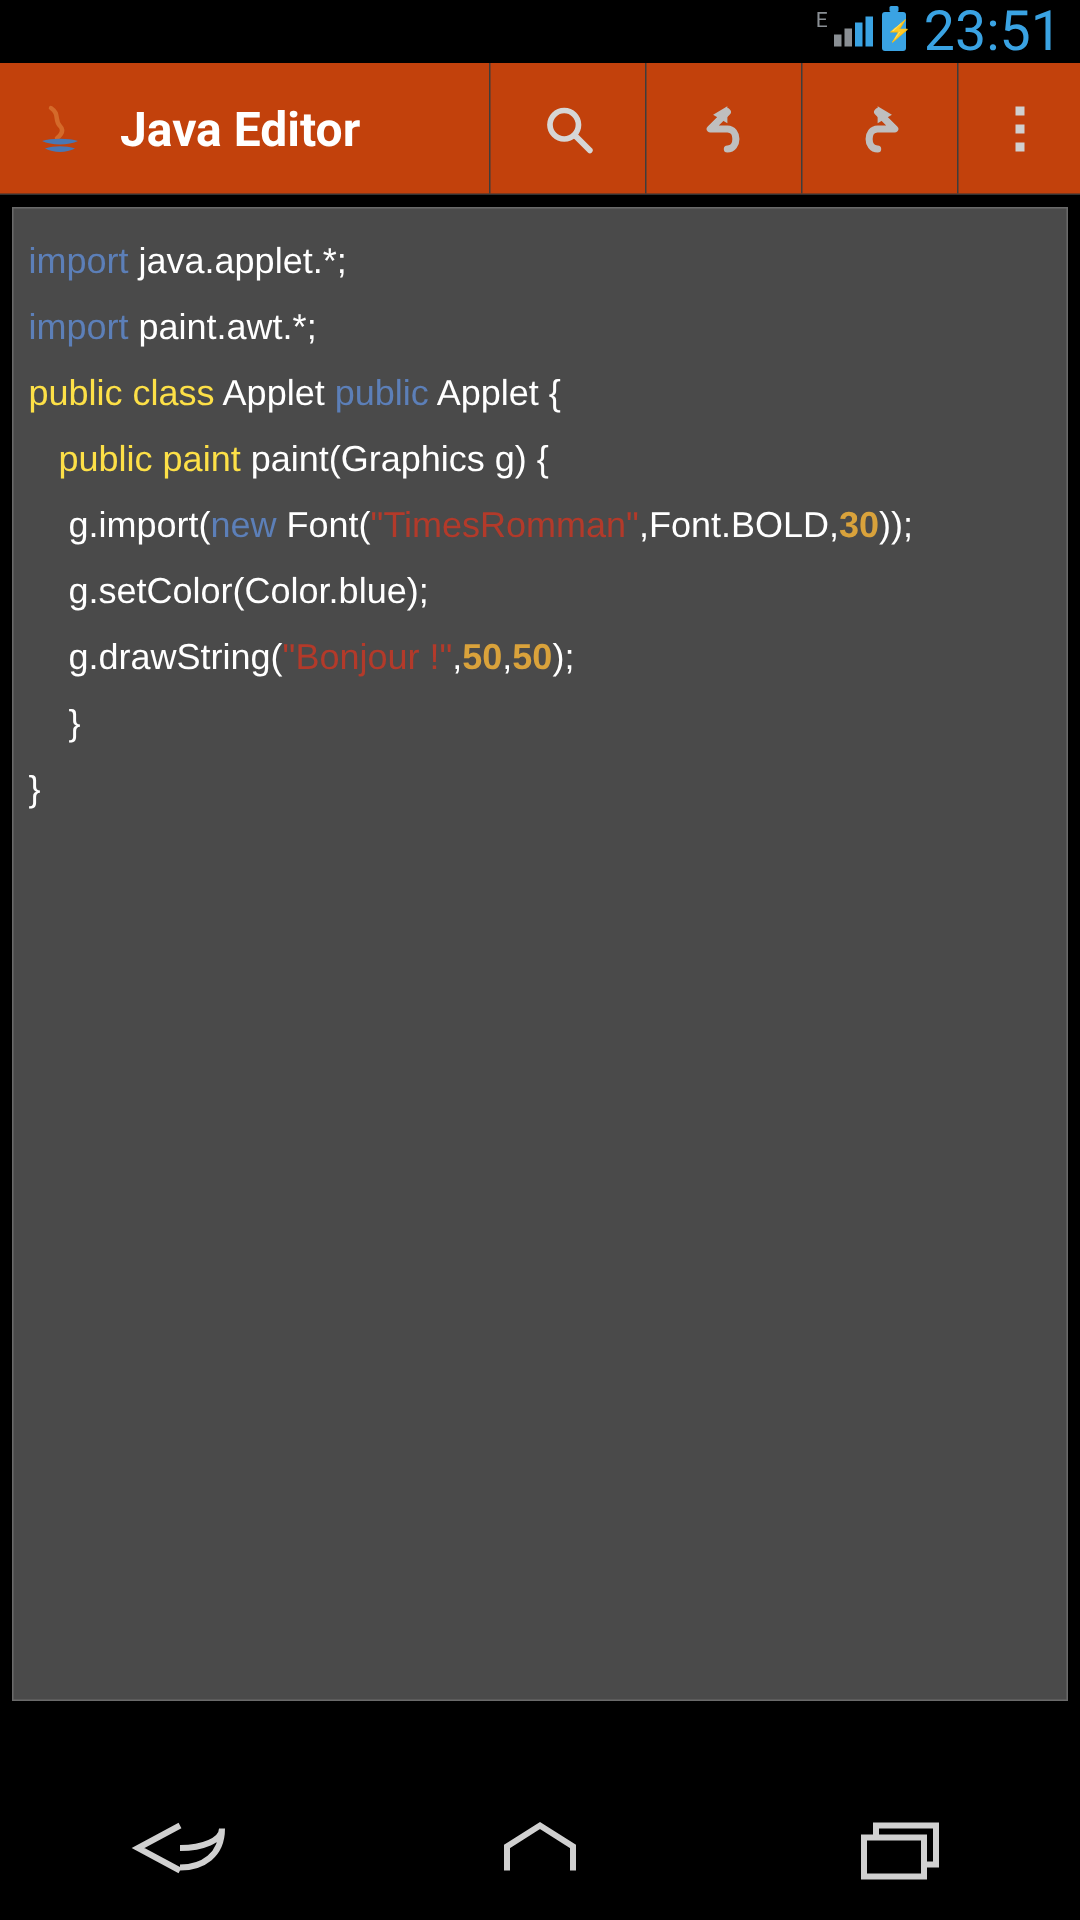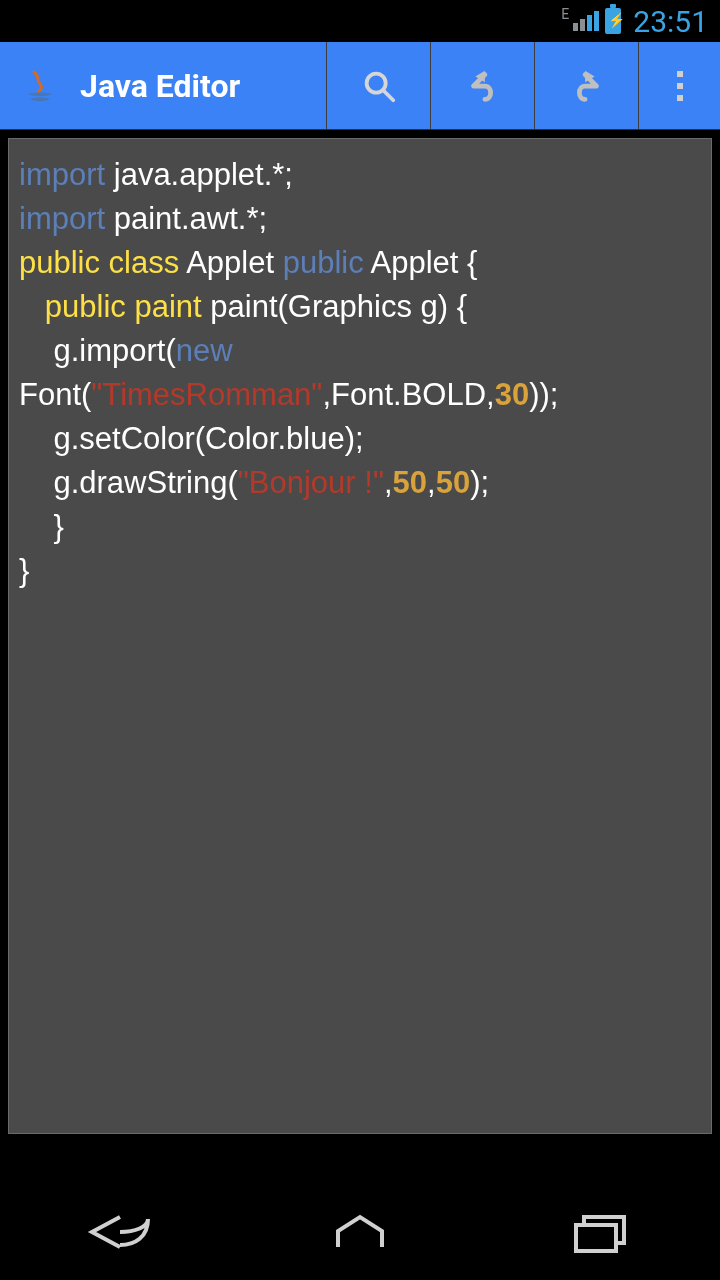--- a/index.html
+++ b/index.html
@@ -17,25 +17,25 @@
   .status-bar .e-label { color: #8a8f94; font-size: 14px; margin-bottom: 14px; margin-right: -2px; }
   .status-bar .signal { display: flex; align-items: flex-end; gap: 2px; }
   .status-bar .signal .bar { width: 5px; background: #8a8f94; }
   .status-bar .signal .b1 { height: 8px; }
   .status-bar .signal .b2 { height: 12px; }
   .status-bar .signal .b3 { height: 16px; background: #3aa3e3; }
   .status-bar .signal .b4 { height: 20px; background: #3aa3e3; }
   .status-bar .battery { width: 16px; height: 26px; background: #3aa3e3; position: relative; border-radius: 2px; }
   .status-bar .battery::before { content:""; position:absolute; top:-4px; left:5px; width:6px; height:4px; background:#3aa3e3; border-radius:1px;}
   .status-bar .battery .bolt { position:absolute; top:4px; left:3px; color:#fff; font-size:14px; }
-  .status-bar .time { color: #3aa3e3; font-size: 30px; font-weight: 400; margin-left: 6px; }
+  .status-bar .time { color: #3aa3e3; font-size: 37px; font-weight: 400; margin-left: 6px; }
 
   .action-bar {
     height: 88px;
-    background: #3b82f6;
+    background: #c2410c;
     display: flex;
     align-items: stretch;
     border-bottom: 1px solid #333;
   }
   .action-bar .title-area {
     display: flex;
     align-items: center;
     padding-left: 18px;
     flex: 1;
   }
@@ -61,21 +61,21 @@
   .editor-wrap {
     padding: 8px;
     background: #000;
   }
   .editor {
     background: #4a4a4a;
     border: 1px solid #6a6a6a;
     min-height: 996px;
     padding: 14px 10px;
     color: #fff;
-    font-size: 31px;
+    font-size: 24px;
     line-height: 44px;
     font-family: Arial, sans-serif;
     word-wrap: break-word;
   }
   .tok-kw   { color: #5c7fb8; }
   .tok-mod  { color: #fde047; }
   .tok-str  { color: #b33a2a; }
   .tok-num  { color: #d9a23b; font-weight: bold; }
   .tok-plain{ color: #ffffff; }
 

